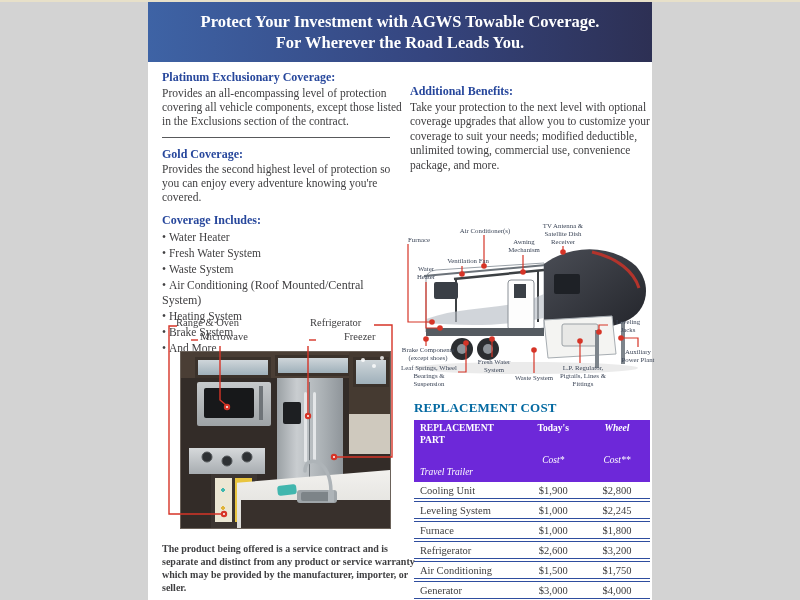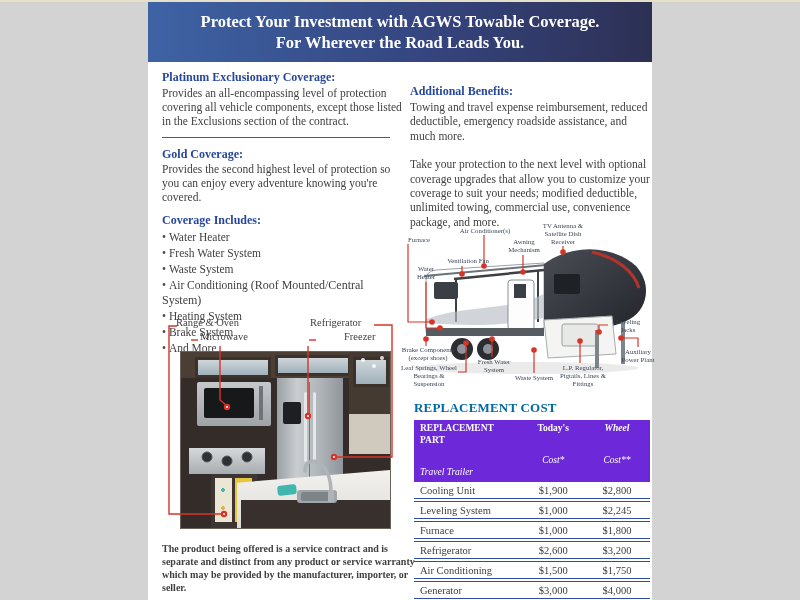--- a/index.html
+++ b/index.html
@@ -114,21 +114,20 @@
           <li><span>Air Conditioning</span> <span class="small-note">(Roof Mounted/Central System)</span></li>
           <li><span>Heating System</span></li>
           <li><span>Brake System</span></li>
           <li><span>And More</span></li>
         </ul>
       </div>
     </div>
 
     <div class="col-right">
       <div class="h-blue">Additional Benefits:</div>
-      <p class="para" style="margin-bottom:14px;">Towing and travel expense reimbursement, reduced deductible, emergency roadside assistance, and much more.</p>
       <p class="para">Take your protection to the next level with optional coverage upgrades that allow you to customize your coverage to suit your needs; modified deductible, unlimited towing, commercial use, convenience package, and more.</p>
     </div>
 
     <div class="kitchen-zone">
       <div class="k-label" style="left:28px;top:1px;">Range &amp; Oven</div>
       <div class="k-label" style="left:162px;top:1px;">Refrigerator</div>
       <div class="k-label" style="left:52px;top:15px;">Microwave</div>
       <div class="k-label" style="left:170px;top:15px;margin-left:26px;">Freezer</div>
 
       <div class="photo">

